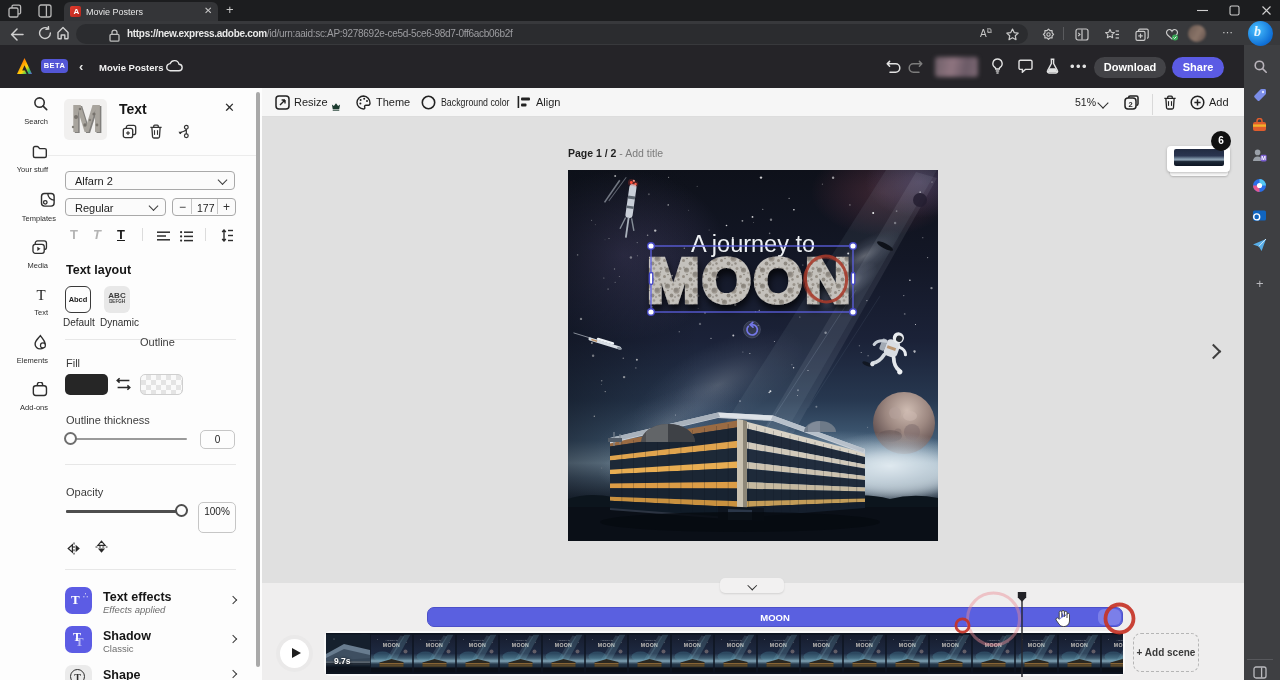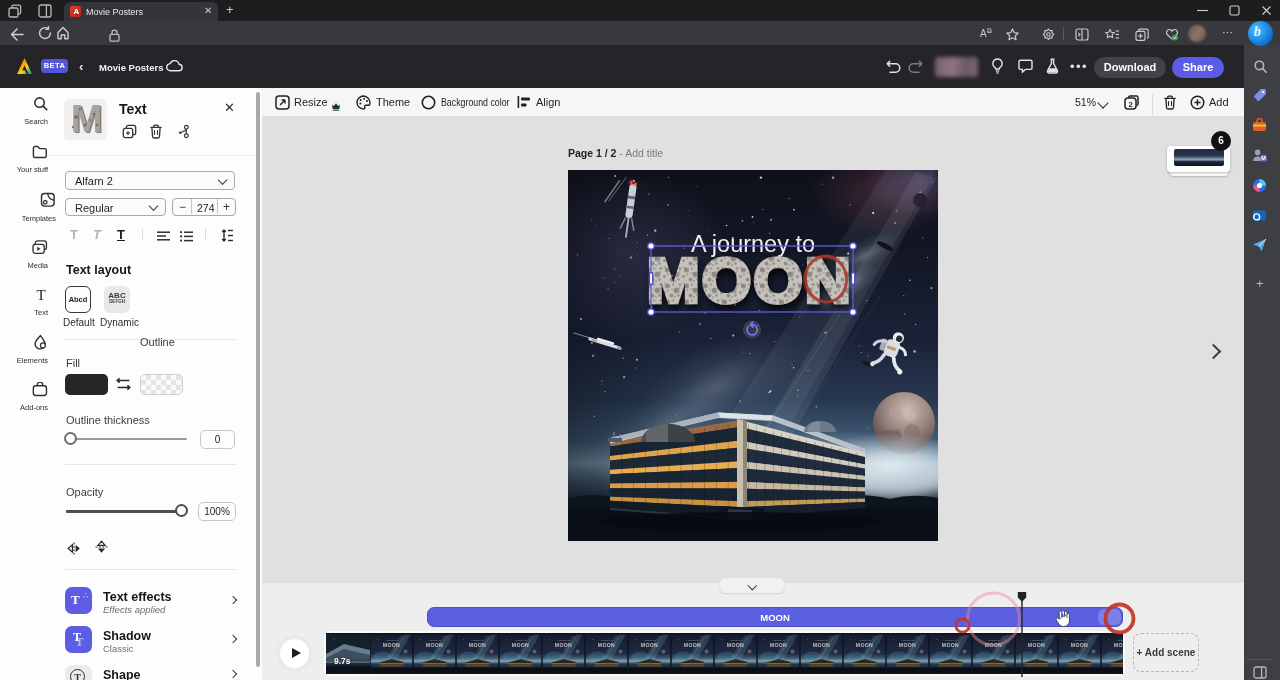--- a/index.html
+++ b/index.html
@@ -73,20 +73,23 @@
       <line x1="1" y1="6.5" x2="12" y2="6.5" stroke="#cfcfcf" stroke-width="1.1"></line>
     </svg>
   <svg class="abs" style="left:1228px;top:4px;" width="13" height="13" viewBox="0 0 13 13">
       <rect x="2" y="2" width="9" height="9" rx="1.5" fill="none" stroke="#cfcfcf" stroke-width="1.1"></rect>
     </svg>
   <svg class="abs" style="left:1260px;top:4px;" width="13" height="13" viewBox="0 0 13 13">
       <path d="M2.5 2.5 L10.5 10.5 M10.5 2.5 L2.5 10.5" stroke="#cfcfcf" stroke-width="1.1"></path>
     </svg>
 
   <div id="toolbar2" class="abs"></div>
+  <div id="urlpill" class="abs">
+    <span class="url"><b>https://new.express.adobe.com</b>/id/urn:aaid:sc:AP:9278692e-ce5d-5ce6-98d7-0ff6acb06b2f</span>
+  </div>
 
   <div id="adhead" class="abs"></div>
   <div id="beta" class="abs">BETA</div>
   <div id="backch" class="abs">‹</div>
   <div id="mptitle" class="abs">Movie Posters</div>
   <div id="redact" class="abs"></div>
   <div id="dlbtn" class="abs">Download</div>
   <div id="shbtn" class="abs">Share</div>
 
   <div id="leftrail" class="abs"></div>
@@ -373,21 +376,21 @@
       <span class="chev"></span>
   </div>
 
   <div class="sel abs" style="left:65px;top:198px;width:101px;height:18px;">
     <span style="position:absolute;left:9px;top:2.5px;">Regular</span>
       <span class="chev"></span>
   </div>
   <div class="sel abs" style="left:172px;top:198px;width:64px;height:18px;">
     <span style="position:absolute;left:6px;top:1px;font-size:12px;color:#333;">−</span>
     <span style="position:absolute;left:17.5px;top:0;width:1px;height:15px;background:#c4c4c4;"></span>
-    <span style="position:absolute;left:24px;top:2.5px;font-size:10.5px;">274</span>
+    <span style="position:absolute;left:24px;top:2.5px;font-size:10.5px;">177</span>
     <span style="position:absolute;right:17.5px;top:0;width:1px;height:15px;background:#c4c4c4;"></span>
     <span style="position:absolute;right:5px;top:1px;font-size:12px;color:#333;">+</span>
   </div>
 
   <div class="abs" style="left:70px;top:227px;color:#b4b4b4;font-size:13px;font-weight:bold;">T</div>
   <div class="abs" style="left:93px;top:227px;color:#b4b4b4;font-size:13px;font-style:italic;font-weight:bold;">T</div>
   <div class="abs" style="left:117px;top:227px;color:#1a1a1a;font-size:13px;font-weight:bold;text-decoration:underline;">T</div>
   <div class="abs" style="left:142px;top:228px;width:1px;height:13px;background:#dcdcdc;"></div>
   <div class="abs" style="left:157px;top:229px;"><svg width="13" height="12" viewBox="0 0 13 12">
         <g stroke="#2d2d2d" stroke-width="1.5">
@@ -437,21 +440,21 @@
 
   <div class="abs plabel" style="left:66px;top:414px;">Outline thickness</div>
   <div class="abs" style="left:66px;top:438px;width:121px;height:2px;background:#9a9a9a;border-radius:1px;"></div>
   <div class="abs" style="left:64px;top:432px;width:13px;height:13px;border-radius:50%;background:#fdfdfd;border:2px solid #6e6e6e;"></div>
   <div class="abs" style="left:200px;top:430px;width:35px;height:19px;border:1.4px solid #c6c6c6;border-radius:5px;font-size:10px;color:#1d1d1d;text-align:center;line-height:17px;">0</div>
   <div class="divider abs" style="left:65px;top:464px;width:171px;"></div>
 
   <div class="abs plabel" style="left:66px;top:486px;">Opacity</div>
   <div class="abs" style="left:66px;top:510px;width:118px;height:2.5px;background:#4e4e4e;border-radius:1px;"></div>
   <div class="abs" style="left:175px;top:504px;width:13px;height:13px;border-radius:50%;background:#fdfdfd;border:2px solid #4e4e4e;"></div>
-  <div class="abs" style="left:198px;top:502px;width:38px;height:19px;border:1.4px solid #c6c6c6;border-radius:5px;font-size:10px;color:#1d1d1d;text-align:center;line-height:17px;">100%</div>
+  <div class="abs" style="left:198px;top:502px;width:38px;height:31px;border:1.4px solid #c6c6c6;border-radius:5px;font-size:10px;color:#1d1d1d;text-align:center;line-height:17px;">100%</div>
 
   <div class="abs" style="left:67px;top:541px;"><svg width="14" height="13" viewBox="0 0 14 13">
         <path d="M5.4 2.8 L1.2 6.5 L5.4 10.2 Z" fill="none" stroke="#2a2a2a" stroke-width="1.2"></path>
         <path d="M8.6 2.8 L12.8 6.5 L8.6 10.2 Z" fill="#2a2a2a"></path>
         <line x1="7" y1="0.5" x2="7" y2="12.5" stroke="#2a2a2a" stroke-width="1.1" stroke-dasharray="2 1.4"></line>
       </svg></div>
   <div class="abs" style="left:95px;top:540px;"><svg width="13" height="14" viewBox="0 0 13 14">
         <path d="M2.9 5.4 L6.5 1.2 L10.1 5.4 Z" fill="none" stroke="#2a2a2a" stroke-width="1.2"></path>
         <path d="M2.9 8.6 L6.5 12.8 L10.1 8.6 Z" fill="#2a2a2a"></path>
         <line x1="0.5" y1="7" x2="12.5" y2="7" stroke="#2a2a2a" stroke-width="1.1" stroke-dasharray="2 1.4"></line>

